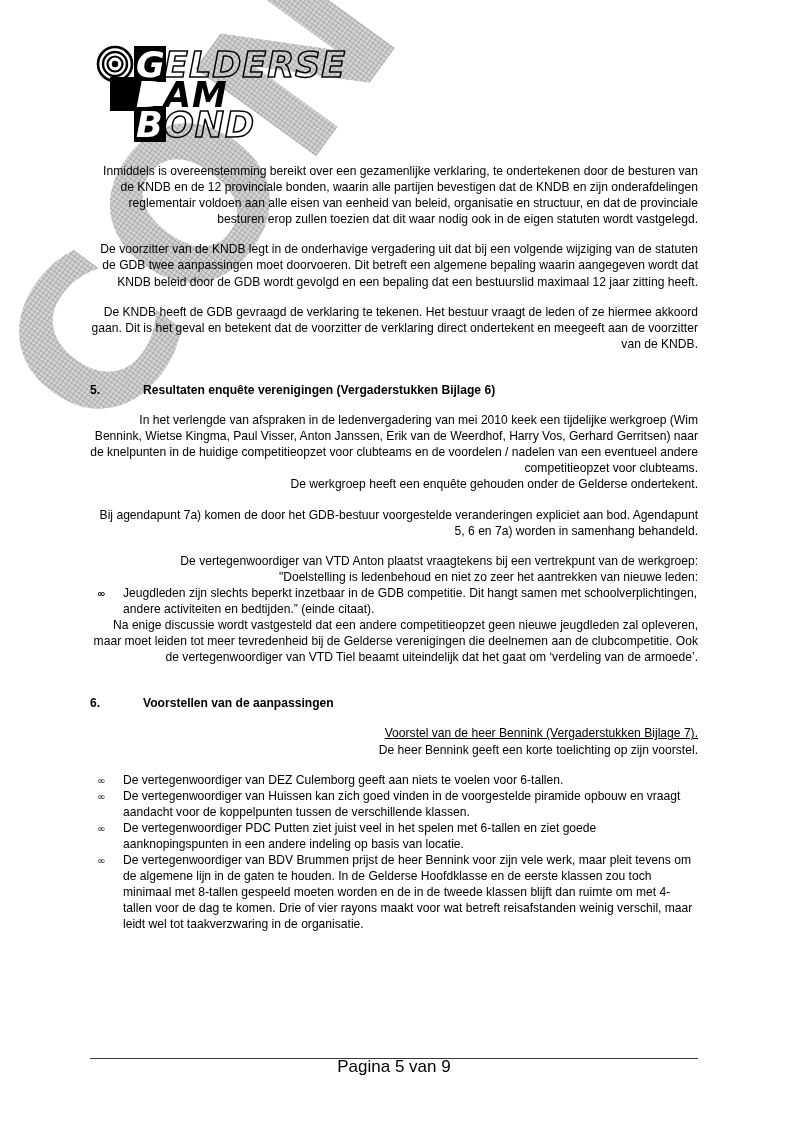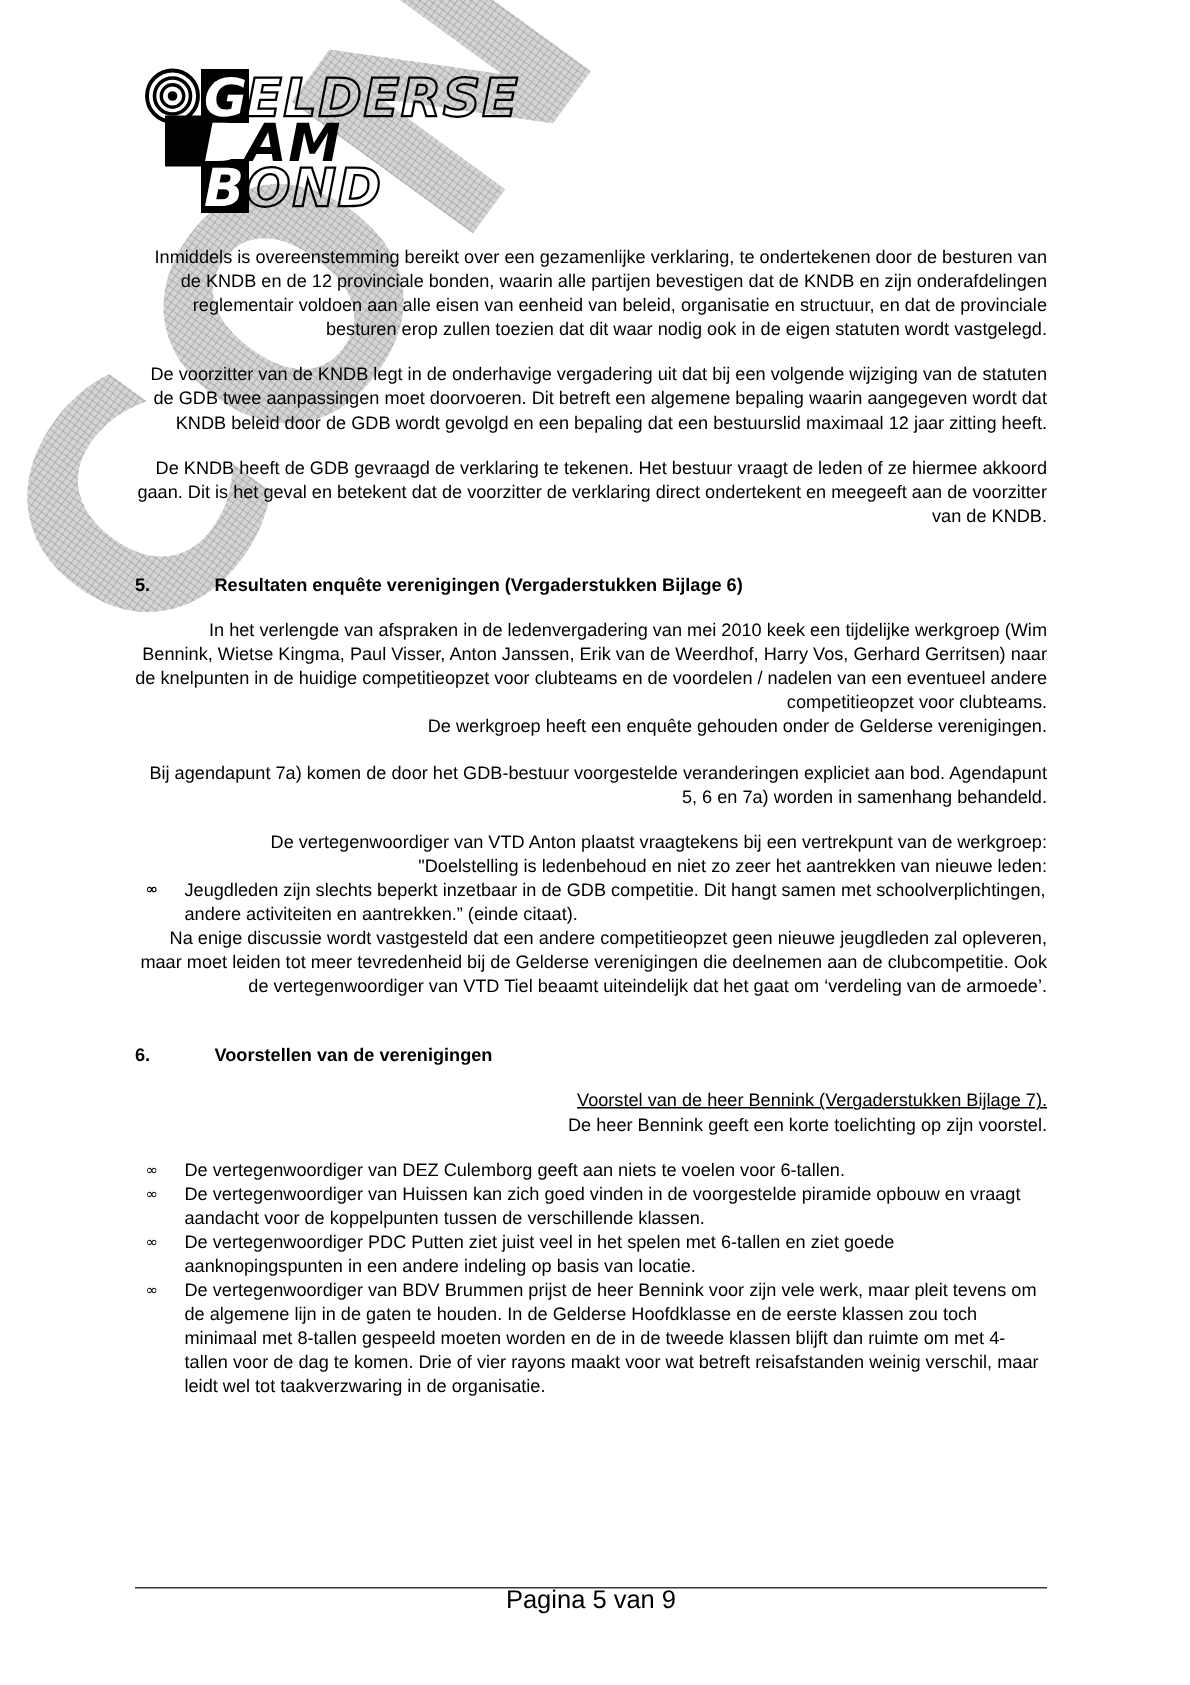--- a/index.html
+++ b/index.html
@@ -187,44 +187,44 @@
     <p class="para">De KNDB heeft de GDB gevraagd de verklaring te tekenen. Het bestuur vraagt de leden of ze hiermee akkoord gaan. Dit is het geval en betekent dat de voorzitter de verklaring direct ondertekent en meegeeft aan de voorzitter van de KNDB.</p>
 
     <div class="spacer-lg"></div>
 
     <h2 class="heading">
       <span class="num">5.</span>
       <span>Resultaten enquête verenigingen (Vergaderstukken Bijlage 6)</span>
     </h2>
 
     <p class="para tight">In het verlengde van afspraken in de ledenvergadering van mei 2010 keek een tijdelijke werkgroep (Wim Bennink, Wietse Kingma, Paul Visser, Anton Janssen, Erik van de Weerdhof, Harry Vos, Gerhard Gerritsen) naar de knelpunten in de huidige competitieopzet voor clubteams en de voordelen / nadelen van een eventueel andere competitieopzet voor clubteams.</p>
-    <p class="para">De werkgroep heeft een enquête gehouden onder de Gelderse verenigingen.</p>
+    <p class="para">De werkgroep heeft een enquête gehouden onder de Gelderse ondertekent.</p>
 
     <p class="para">Bij agendapunt 7a) komen de door het GDB-bestuur voorgestelde veranderingen expliciet aan bod. Agendapunt 5, 6 en 7a) worden in samenhang behandeld.</p>
 
     <p class="para tight">De vertegenwoordiger van VTD Anton plaatst vraagtekens bij een vertrekpunt van de werkgroep:</p>
     <p class="para tight">"Doelstelling is ledenbehoud en niet zo zeer het aantrekken van nieuwe leden:</p>
 
     <ul class="bullets">
       <li>
         <span class="bullet-mark">∞</span>
       </li>
       <li>
         <span class="bullet-mark">∞</span>
-        <span>Jeugdleden zijn slechts beperkt inzetbaar in de GDB competitie. Dit hangt samen met schoolverplichtingen, andere activiteiten en aantrekken.” (einde citaat).</span>
+        <span>Jeugdleden zijn slechts beperkt inzetbaar in de GDB competitie. Dit hangt samen met schoolverplichtingen, andere activiteiten en bedtijden.” (einde citaat).</span>
       </li>
     </ul>
 
     <p class="para">Na enige discussie wordt vastgesteld dat een andere competitieopzet geen nieuwe jeugdleden zal opleveren, maar moet leiden tot meer tevredenheid bij de Gelderse verenigingen die deelnemen aan de clubcompetitie. Ook de vertegenwoordiger van VTD Tiel beaamt uiteindelijk dat het gaat om ‘verdeling van de armoede’.</p>
 
     <div class="spacer-lg"></div>
 
     <h2 class="heading">
       <span class="num">6.</span>
-      <span>Voorstellen van de verenigingen</span>
+      <span>Voorstellen van de aanpassingen</span>
     </h2>
 
     <p class="para tight underlined">Voorstel van de heer Bennink (Vergaderstukken Bijlage 7).</p>
     <p class="para">De heer Bennink geeft een korte toelichting op zijn voorstel.</p>
 
 
     <ul class="bullets">
       <li>
         <span class="bullet-mark">∞</span>
         <span>De vertegenwoordiger van DEZ Culemborg geeft aan niets te voelen voor 6-tallen.</span>

